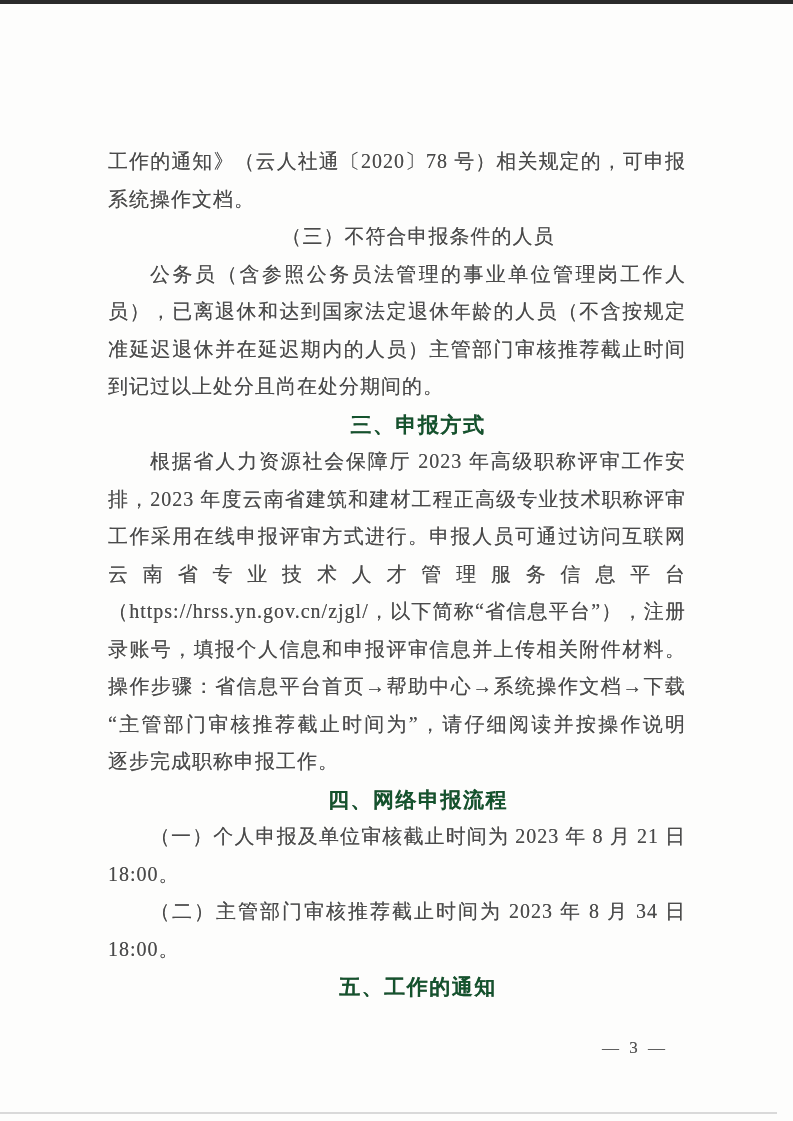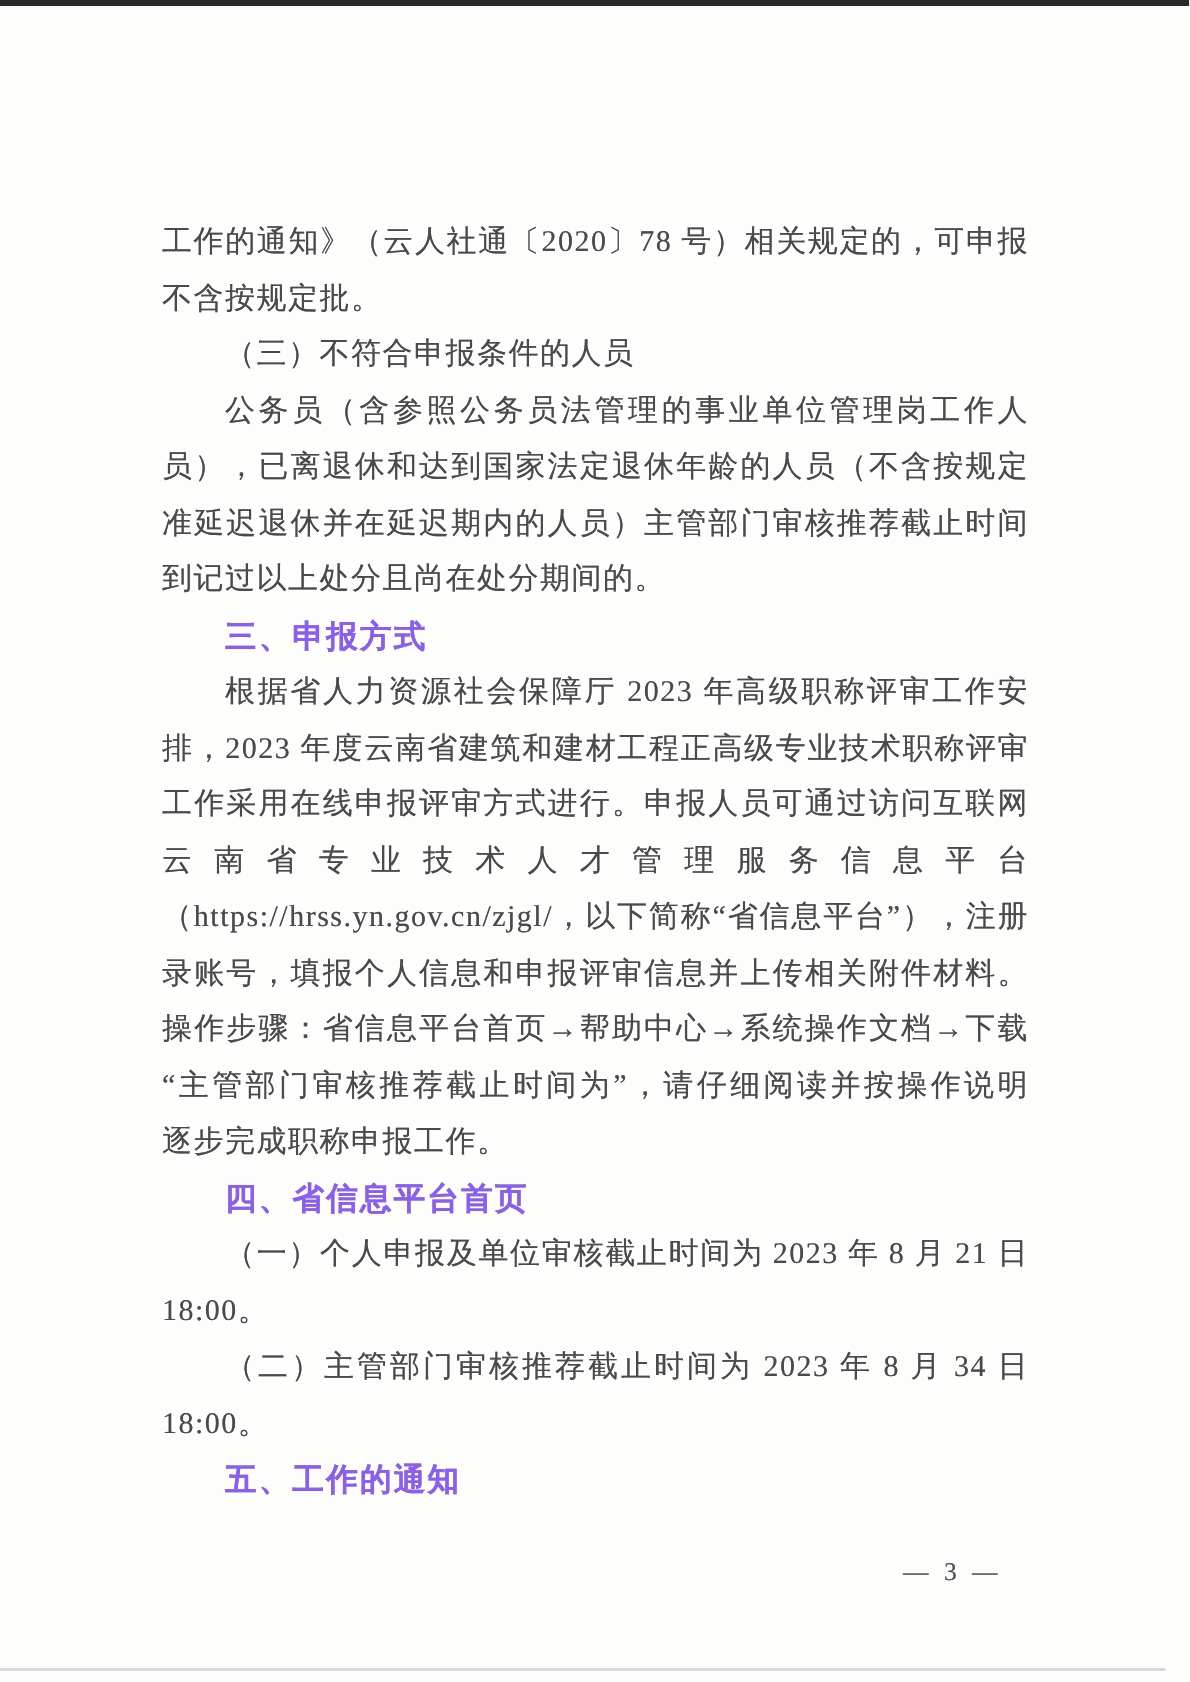--- a/index.html
+++ b/index.html
@@ -38,25 +38,25 @@
   .line {
     height: 37.5px;
     line-height: 37.5px;
     letter-spacing: 1px;
     overflow: hidden;
   }
   .line.stretch {
     text-align: justify;
     text-align-last: justify;
   }
-  .line.indent { padding-left: 42px; }
+  .line.indent { padding-left: 42px; text-align: center; }
   .line.heading {
     font-family: "Liberation Sans", sans-serif;
     font-weight: 700;
-    color: #8b5cf6;
+    color: #14532d;
     letter-spacing: 1.5px;
     font-size: 21px;
   }
   .page-footer {
     position: absolute;
     left: 560px;
     top: 1038px;
     width: 150px;
     text-align: center;
     font-size: 17px;
@@ -67,37 +67,37 @@
   }
 </style>
 </head>
 <body>
 
 <div class="page">
   <div class="scan-top-bar"></div>
 
   <div class="content">
     <div class="line stretch">工作的通知》（云人社通〔2020〕78 号）相关规定的，可申报相</div>
-    <div class="line">不含按规定批。</div>
+    <div class="line">系统操作文档。</div>
     <div class="line indent">（三）不符合申报条件的人员</div>
     <div class="line indent stretch">公务员（含参照公务员法管理的事业单位管理岗工作人</div>
     <div class="line stretch">员），已离退休和达到国家法定退休年龄的人员（不含按规定批</div>
     <div class="line stretch">准延迟退休并在延迟期内的人员）主管部门审核推荐截止时间为</div>
     <div class="line">到记过以上处分且尚在处分期间的。</div>
     <div class="line indent heading">三、申报方式</div>
     <div class="line indent stretch">根据省人力资源社会保障厅 2023 年高级职称评审工作安</div>
     <div class="line stretch">排，2023 年度云南省建筑和建材工程正高级专业技术职称评审</div>
     <div class="line stretch">工作采用在线申报评审方式进行。申报人员可通过访问互联网</div>
     <div class="line stretch">云南省专业技术人才管理服务信息平台</div>
     <div class="line stretch">（https://hrss.yn.gov.cn/zjgl/，以下简称“省信息平台”），注册登</div>
     <div class="line stretch">录账号，填报个人信息和申报评审信息并上传相关附件材料。</div>
     <div class="line stretch">操作步骤：省信息平台首页→帮助中心→系统操作文档→下载</div>
     <div class="line stretch">“主管部门审核推荐截止时间为”，请仔细阅读并按操作说明</div>
     <div class="line">逐步完成职称申报工作。</div>
-    <div class="line indent heading">四、省信息平台首页</div>
+    <div class="line indent heading">四、网络申报流程</div>
     <div class="line indent stretch">（一）个人申报及单位审核截止时间为 2023 年 8 月 21 日</div>
     <div class="line">18:00。</div>
     <div class="line indent stretch">（二）主管部门审核推荐截止时间为 2023 年 8 月 34 日</div>
     <div class="line">18:00。</div>
     <div class="line indent heading">五、工作的通知</div>
   </div>
 
   <div class="page-footer">— 3 —</div>
 
   <div class="scan-bottom-line"></div>

